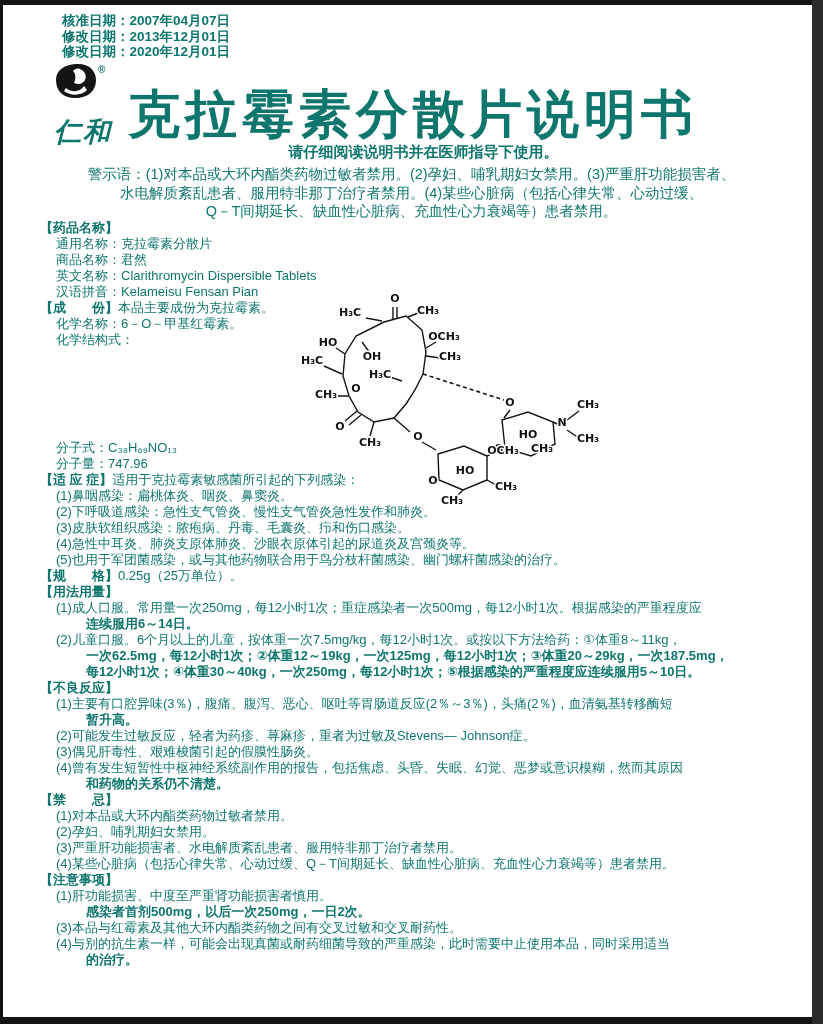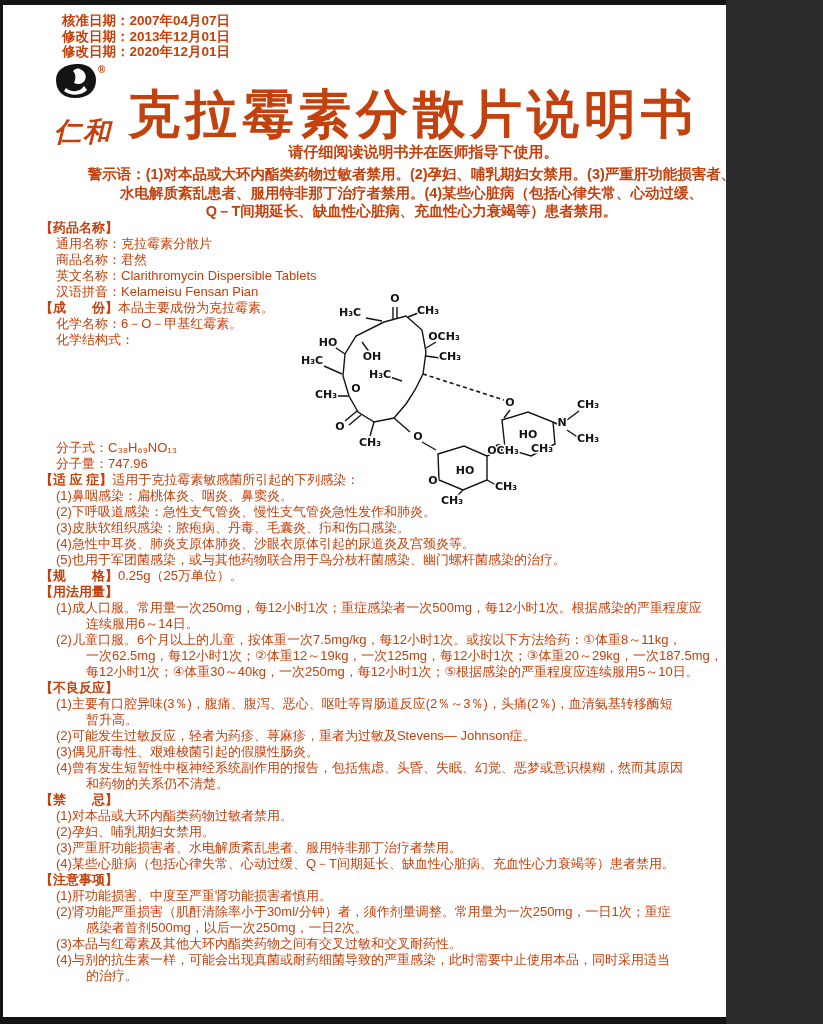--- a/index.html
+++ b/index.html
@@ -1,43 +1,43 @@
 <!DOCTYPE html>
 <html><head>
 <meta charset="utf-8">
 <style>
   html,body{margin:0;padding:0;background:#2a2a2a;}
   #page{
-    position:relative; width:726px; height:1024px; background:#ffffff;
-    overflow:hidden; color:#c2410c;
+    position:relative; width:812px; height:1024px; background:#ffffff;
+    overflow:hidden; color:#0f766e;
     font-family:"Liberation Sans","DejaVu Sans",sans-serif;
   }
   .edge{position:absolute;background:#141414;}
   #edge-top{left:0;top:0;width:823px;height:5px;}
   #edge-bottom{left:0;top:1017px;width:823px;height:7px;}
   #edge-left{left:0;top:0;width:3px;height:1024px;}
 
   #dates{position:absolute;left:62px;top:13px;font-size:13.5px;font-weight:600;line-height:15.5px;white-space:nowrap;}
   .date-line{height:15.5px;}
 
   #logo{position:absolute;left:54px;top:63px;width:76px;height:76px;}
   #logo-reg{position:absolute;left:44px;top:1px;font-size:10px;font-weight:700;}
   #brand-name{position:absolute;left:0px;top:34px;font-size:27px;font-weight:700;font-style:italic;letter-spacing:2px;white-space:nowrap;margin-top:17px;}
 
   #page-title{position:absolute;left:128px;top:80px;font-size:52px;font-weight:600;letter-spacing:5px;white-space:nowrap;}
 
   #read-note{position:absolute;left:12px;top:143px;width:823px;text-align:center;font-size:15px;font-weight:700;}
 
-  #warning{position:absolute;left:0;top:165px;width:823px;text-align:center;font-size:14.5px;font-weight:700;line-height:18.5px;}
+  #warning{position:absolute;left:0;top:165px;width:823px;text-align:center;font-size:14.5px;font-weight:400;line-height:18.5px;}
   .warn-line{height:18.5px;white-space:nowrap;}
 
   #body{position:absolute;left:40px;top:220px;width:770px;font-size:13px;font-weight:500;line-height:16px;}
   .bline{height:16px;white-space:nowrap;}
   .bline.i1{padding-left:16px;}
-  .bline.i2{padding-left:46px;}
+  .bline.i2{padding-left:46px;font-weight:bold;}
   .sec-h{font-weight:700;}
 
   #structure{position:absolute;left:296px;top:290px;width:310px;height:218px;}
   #structure svg{width:100%;height:100%;}
   .bond{fill:none;stroke:#141414;stroke-width:1.4;}
   .bond-dash{fill:none;stroke:#141414;stroke-width:1.6;stroke-dasharray:4 3;}
   .atom{font:600 11px "DejaVu Sans",sans-serif;text-anchor:middle;fill:#141414;paint-order:stroke;stroke:#ffffff;stroke-width:3px;}
 </style>
 </head>
 <body>
@@ -105,21 +105,20 @@
       <div class="bline i1">(3)偶见肝毒性、艰难梭菌引起的假膜性肠炎。</div>
       <div class="bline i1">(4)曾有发生短暂性中枢神经系统副作用的报告，包括焦虑、头昏、失眠、幻觉、恶梦或意识模糊，然而其原因</div>
       <div class="bline i2">和药物的关系仍不清楚。</div>
       <div class="bline i0"><span class="sec-h">【禁　　忌】</span></div>
       <div class="bline i1">(1)对本品或大环内酯类药物过敏者禁用。</div>
       <div class="bline i1">(2)孕妇、哺乳期妇女禁用。</div>
       <div class="bline i1">(3)严重肝功能损害者、水电解质紊乱患者、服用特非那丁治疗者禁用。</div>
       <div class="bline i1">(4)某些心脏病（包括心律失常、心动过缓、Q－T间期延长、缺血性心脏病、充血性心力衰竭等）患者禁用。</div>
       <div class="bline i0"><span class="sec-h">【注意事项】</span></div>
       <div class="bline i1">(1)肝功能损害、中度至严重肾功能损害者慎用。</div>
-      <div class="bline i1">(2)肾功能严重损害（肌酐清除率小于30ml/分钟）者，须作剂量调整。常用量为一次250mg，一日1次；重症</div>
       <div class="bline i2">感染者首剂500mg，以后一次250mg，一日2次。</div>
       <div class="bline i1">(3)本品与红霉素及其他大环内酯类药物之间有交叉过敏和交叉耐药性。</div>
       <div class="bline i1">(4)与别的抗生素一样，可能会出现真菌或耐药细菌导致的严重感染，此时需要中止使用本品，同时采用适当</div>
       <div class="bline i2">的治疗。</div>
     </div>
 
   <div id="structure">
     <svg id="struct-svg" viewBox="0 0 310 218">
 
       <path class="bond" d="M88,32 L110,26 L126,40 L130,62 L127,84 L119,100 L110,114 L98,128 L78,132 L62,122 L53,106 L47,86 L49,64 L60,46 Z"></path>

